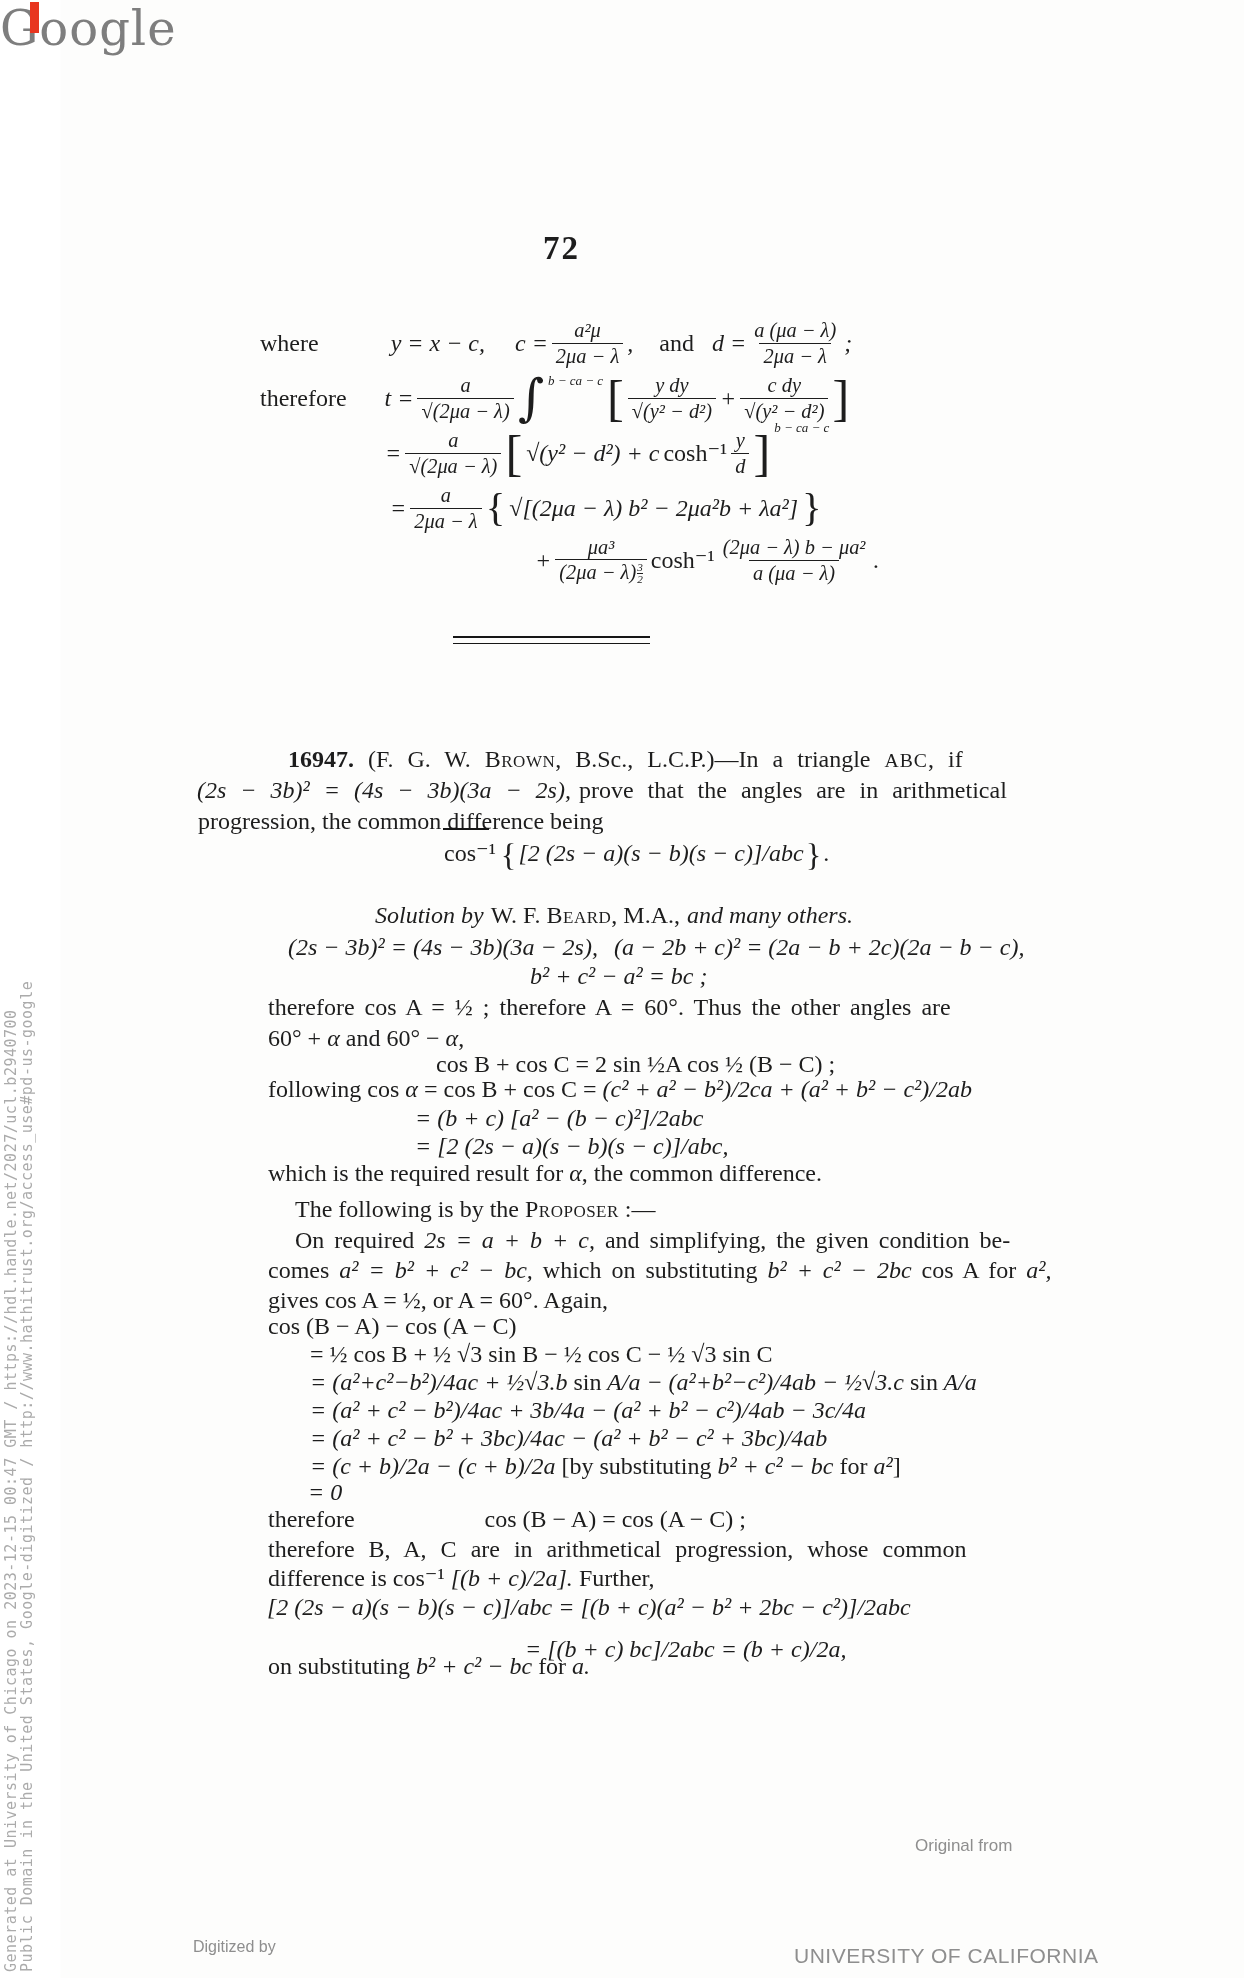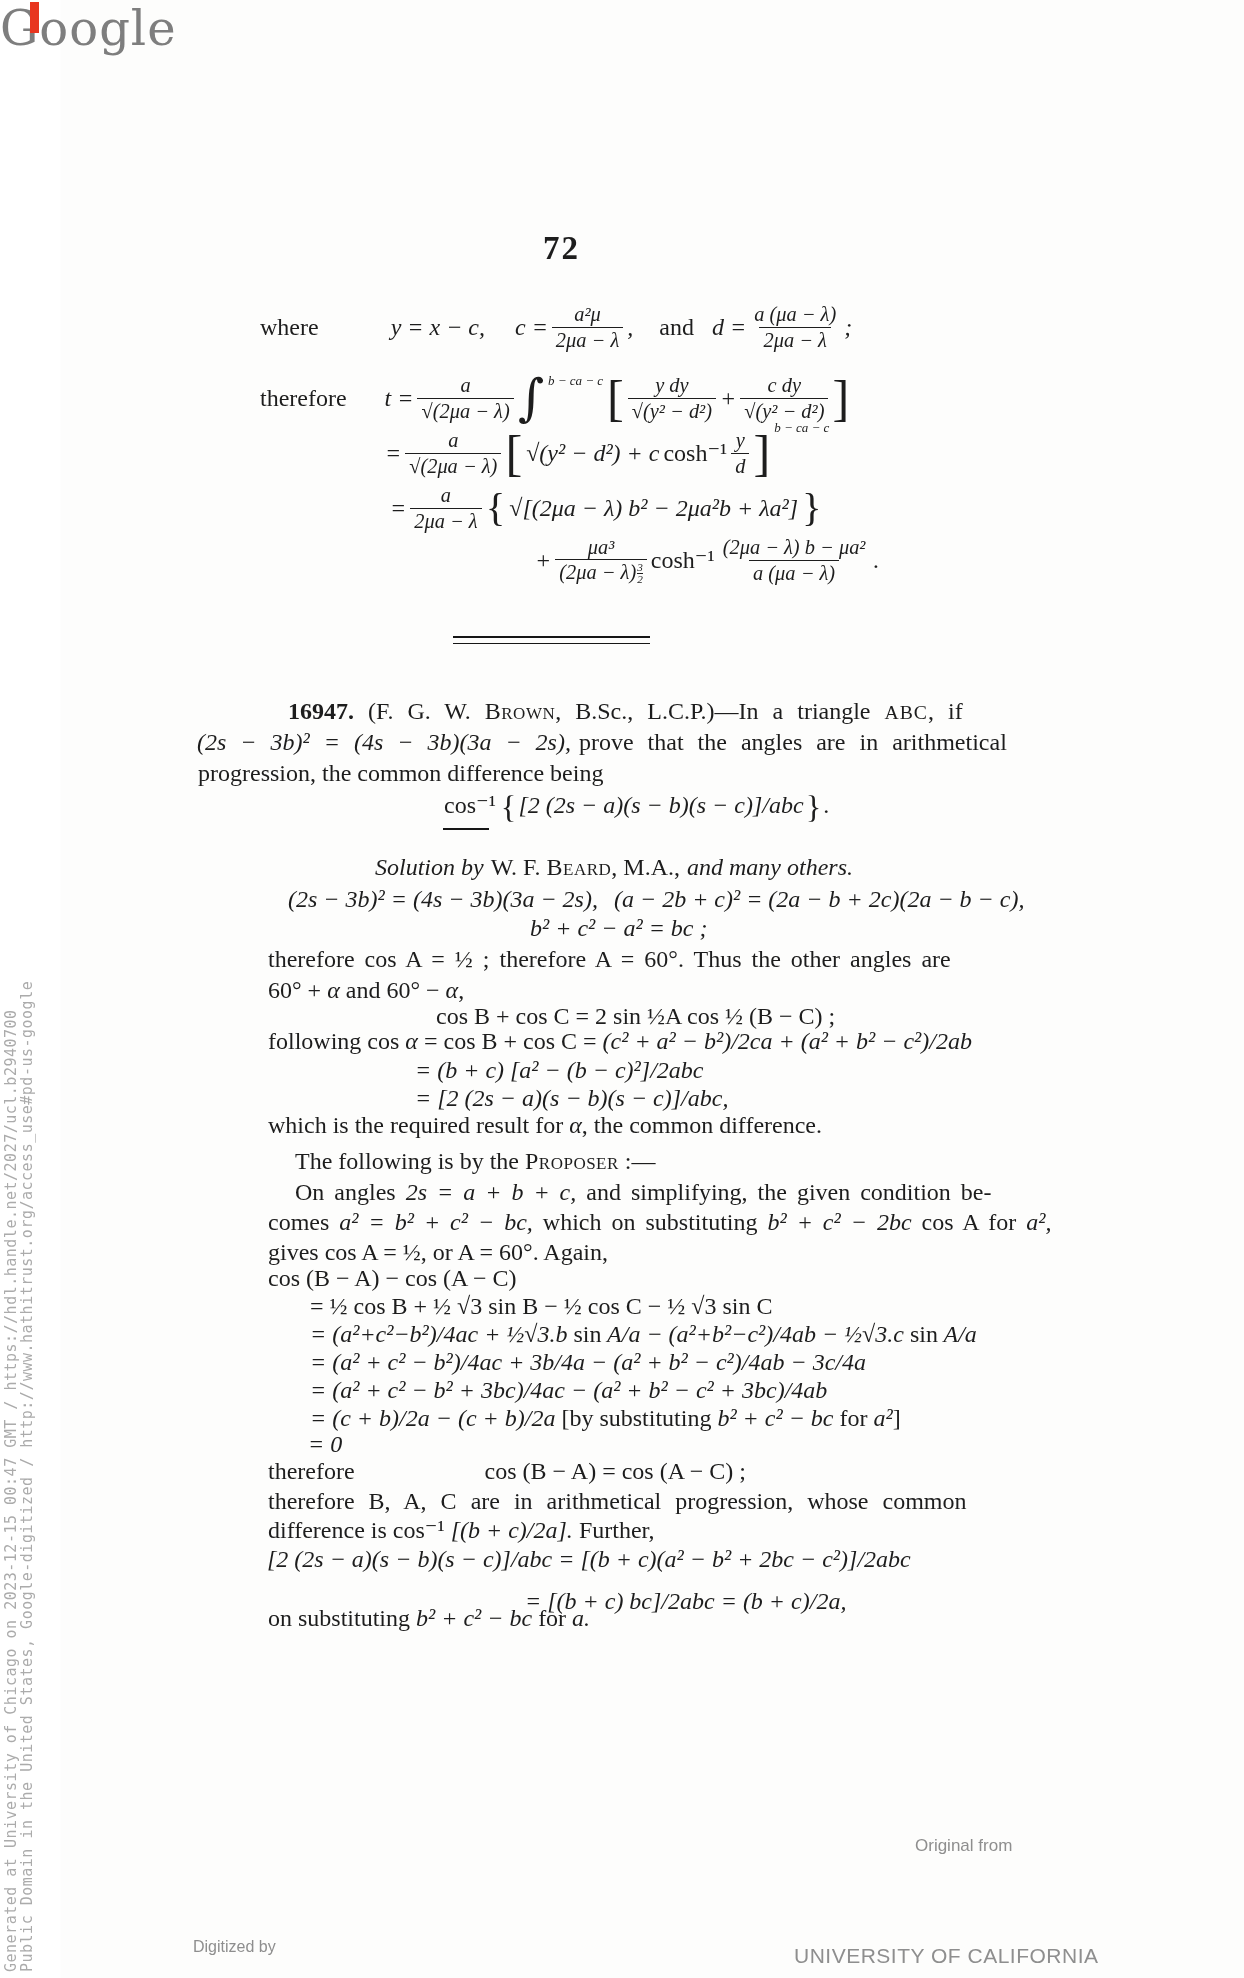--- a/index.html
+++ b/index.html
@@ -17,21 +17,21 @@
     position:absolute; top:1972px; white-space:nowrap;
     font-family:"DejaVu Sans Mono","Liberation Mono",monospace;
     font-size:15px; letter-spacing:.5px; color:var(--sidebar_gray,#ababab);
     transform:rotate(-90deg); transform-origin:0 0; line-height:15px;
   }
   #wm1 { left:4px; } #wm2 { left:20px; }
 
   .pageno { position:absolute; left:543px; top:230px; font-size:33px; font-weight:bold; letter-spacing:2px; }
 
   
-  .line { position:absolute; white-space:nowrap; font-size:24px; line-height:30px; }
+  .line { position:absolute; white-space:nowrap; font-size:24px; line-height:30px;margin-top:48px; }
   .just  { word-spacing:8px; }
   .just1 { word-spacing:4px; }
 
   
   .eq { position:absolute; display:flex; align-items:center; white-space:nowrap; font-size:24px; height:70px; }
 
   .mi  { font-style:italic; }
   .mr  { font-style:normal; }
   .mb  { font-weight:bold; }
   .msc { font-variant:small-caps; letter-spacing:.5px; }
@@ -70,21 +70,21 @@
 
 <div id="page">
 
   <div class="red-mark"></div>
 
   <div class="wm" id="wm1">Generated at University of Chicago on 2023-12-15 00:47 GMT  /  https://hdl.handle.net/2027/ucl.b2940700</div>
   <div class="wm" id="wm2">Public Domain in the United States, Google-digitized  /  http://www.hathitrust.org/access_use#pd-us-google</div>
 
   <div class="pageno">72</div>
 
-  <div class="eq" style="left:258px; top:292px;">
+  <div class="eq" style="left:258px; top:308px;">
       <span class="mr">where</span>
       <span class="sp" style="display: inline-block; width: 64px;"></span>
       <span class="mi">y = x − c,</span>
       <span class="sp" style="display: inline-block; width: 22px;"></span>
       <span class="mi">c =</span>
       <span class="frac">
         <span class="num">a²μ</span>
         <span class="den">2μa − λ</span>
       </span>
       <span class="mi">,</span>
@@ -183,21 +183,21 @@
   <div class="line" style="left:530px; top:913px;"><span class="mi">b² + c² − a² = bc ;</span></div>
   <div class="line just1" style="left:268px; top:944px;"><span class="mr">therefore cos A = ½ ;  therefore A = 60°.   Thus the other angles are</span></div>
   <div class="line" style="left:268px; top:975px;"><span class="mr">60° + </span><span class="mi">α</span><span class="mr"> and 60° − </span><span class="mi">α</span><span class="mr">,</span></div>
   <div class="line" style="left:436px; top:1001px;"><span class="mr">cos B + cos C = 2 sin ½A cos ½ (B − C) ;</span></div>
   <div class="line" style="left:268px; top:1026px;"><span class="mr">following  cos </span><span class="mi">α</span><span class="mr"> = cos B + cos C = </span><span class="mi">(c² + a² − b²)/2ca + (a² + b² − c²)/2ab</span></div>
   <div class="line" style="left:415px; top:1055px;"><span class="mi">= (b + c) [a² − (b − c)²]/2abc</span></div>
   <div class="line" style="left:415px; top:1083px;"><span class="mi">= [2 (2s − a)(s − b)(s − c)]/abc,</span></div>
   <div class="line" style="left:268px; top:1110px;"><span class="mr">which is the required result for </span><span class="mi">α</span><span class="mr">, the common difference.</span></div>
 
   <div class="line" style="left:295px; top:1146px;"><span class="mr">The following is by the </span><span class="msc">Proposer</span><span class="mr"> :—</span></div>
-  <div class="line just1" style="left:295px; top:1177px;"><span class="mr">On angles </span><span class="mi">2s = a + b + c,</span><span class="mr"> and simplifying, the given condition be-</span></div>
+  <div class="line just1" style="left:295px; top:1177px;"><span class="mr">On required </span><span class="mi">2s = a + b + c,</span><span class="mr"> and simplifying, the given condition be-</span></div>
   <div class="line just1" style="left:268px; top:1207px;"><span class="mr">comes </span><span class="mi">a² = b² + c² − bc,</span><span class="mr"> which on substituting </span><span class="mi">b² + c² − 2bc</span><span class="mr"> cos A for </span><span class="mi">a²,</span></div>
   <div class="line" style="left:268px; top:1237px;"><span class="mr">gives cos A = ½, or A = 60°.   Again,</span></div>
   <div class="line" style="left:268px; top:1263px;"><span class="mr">cos (B − A) − cos (A − C)</span></div>
   <div class="line" style="left:310px; top:1291px;"><span class="mr">= ½ cos B + ½ √3 sin B − ½ cos C − ½ √3 sin C</span></div>
   <div class="line" style="left:310px; top:1319px;"><span class="mi">= (a²+c²−b²)/4ac + ½√3.b </span><span class="mr">sin</span><span class="mi"> A/a − (a²+b²−c²)/4ab − ½√3.c </span><span class="mr">sin</span><span class="mi"> A/a</span></div>
   <div class="line" style="left:310px; top:1347px;"><span class="mi">= (a² + c² − b²)/4ac + 3b/4a − (a² + b² − c²)/4ab − 3c/4a</span></div>
   <div class="line" style="left:310px; top:1375px;"><span class="mi">= (a² + c² − b² + 3bc)/4ac − (a² + b² − c² + 3bc)/4ab</span></div>
   <div class="line" style="left:310px; top:1403px;"><span class="mi">= (c + b)/2a − (c + b)/2a  </span><span class="mr">[by substituting </span><span class="mi">b² + c² − bc</span><span class="mr"> for </span><span class="mi">a²</span><span class="mr">]</span></div>
   <div class="line" style="left:308px; top:1429px;"><span class="mi">= 0</span></div>
   <div class="line" style="left:268px; top:1456px;"><span class="mr">therefore</span><span class="sp" style="display: inline-block; width: 130px;"></span><span class="mr">cos (B − A) = cos (A − C) ;</span></div>

